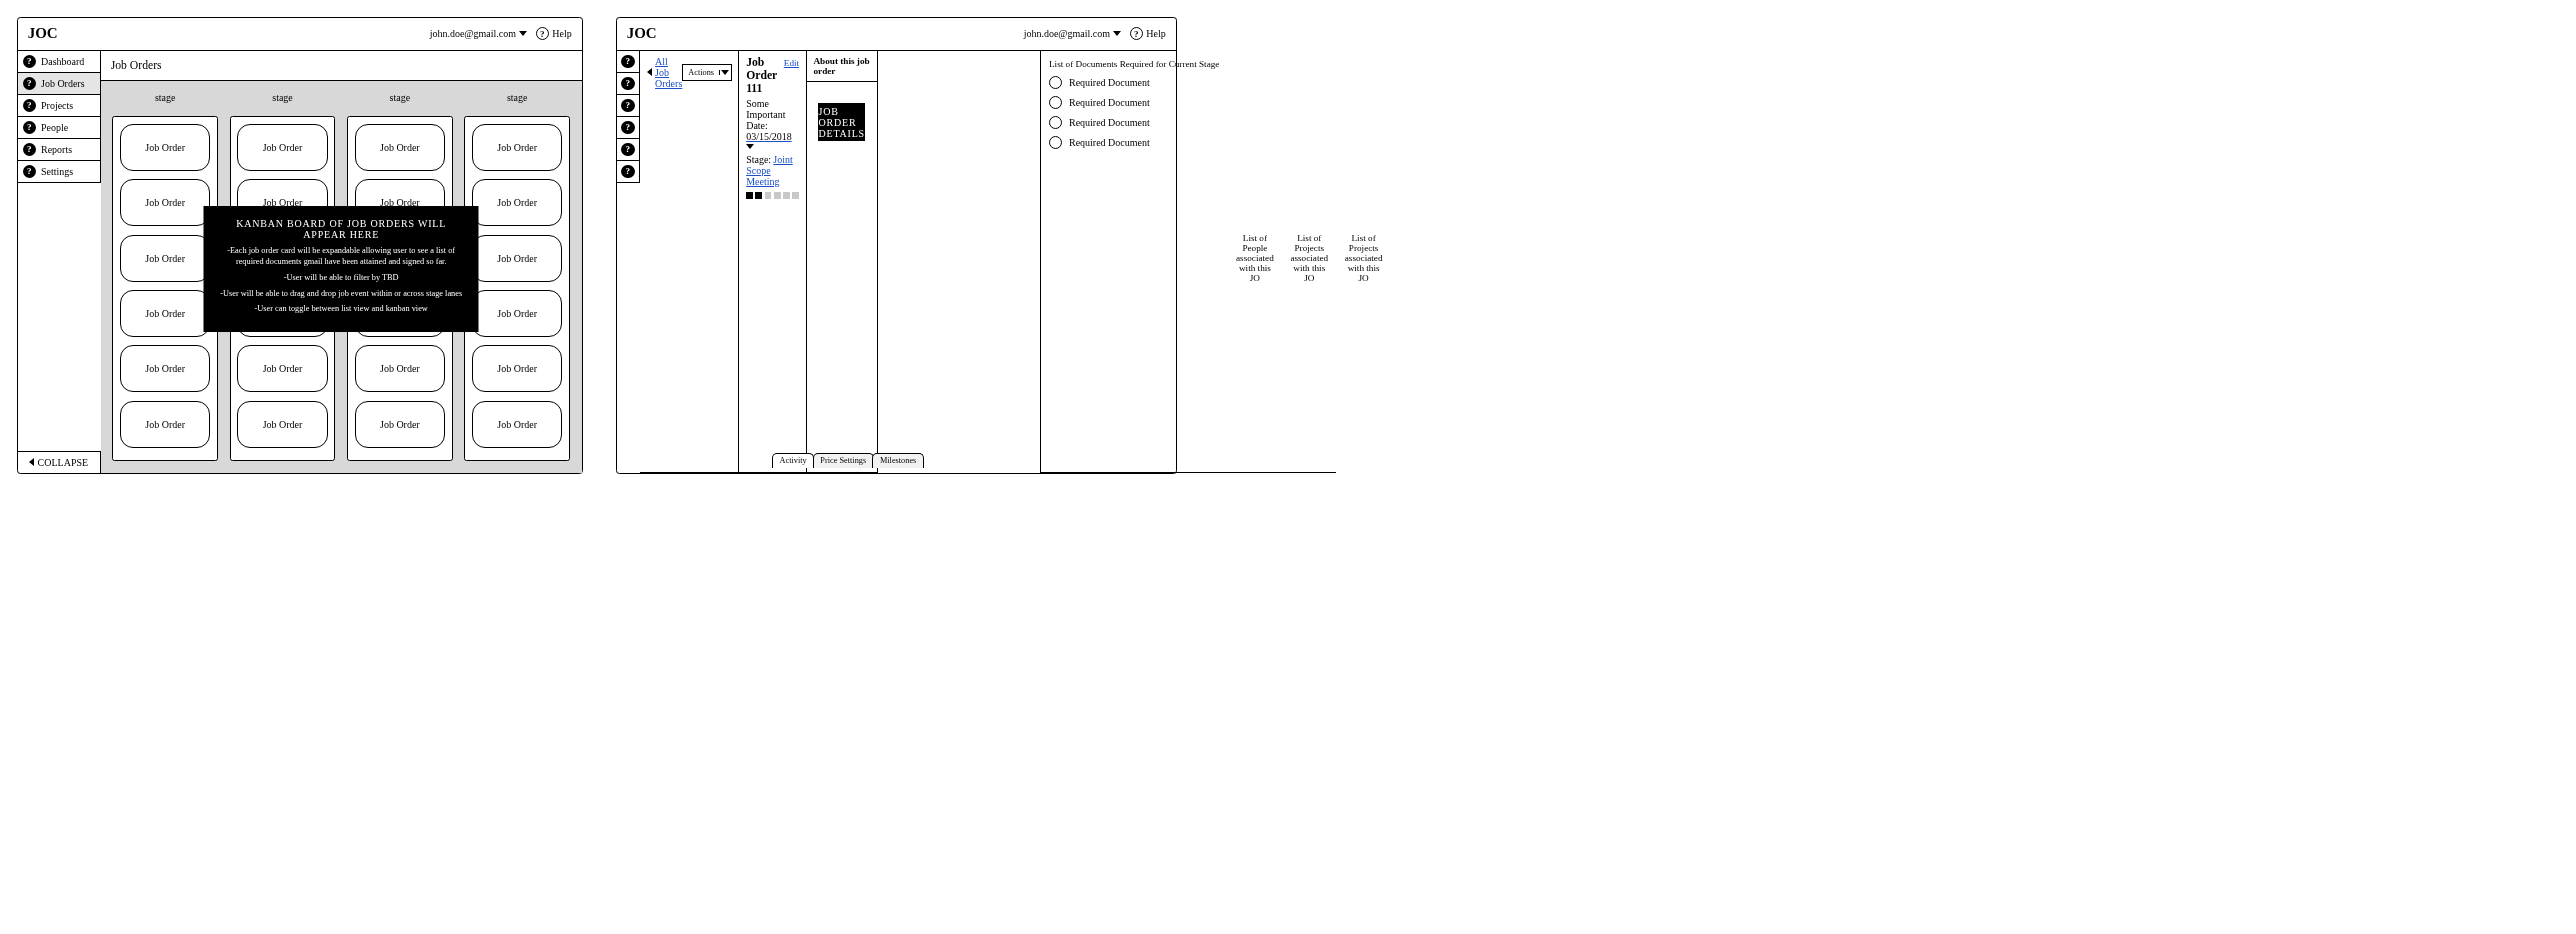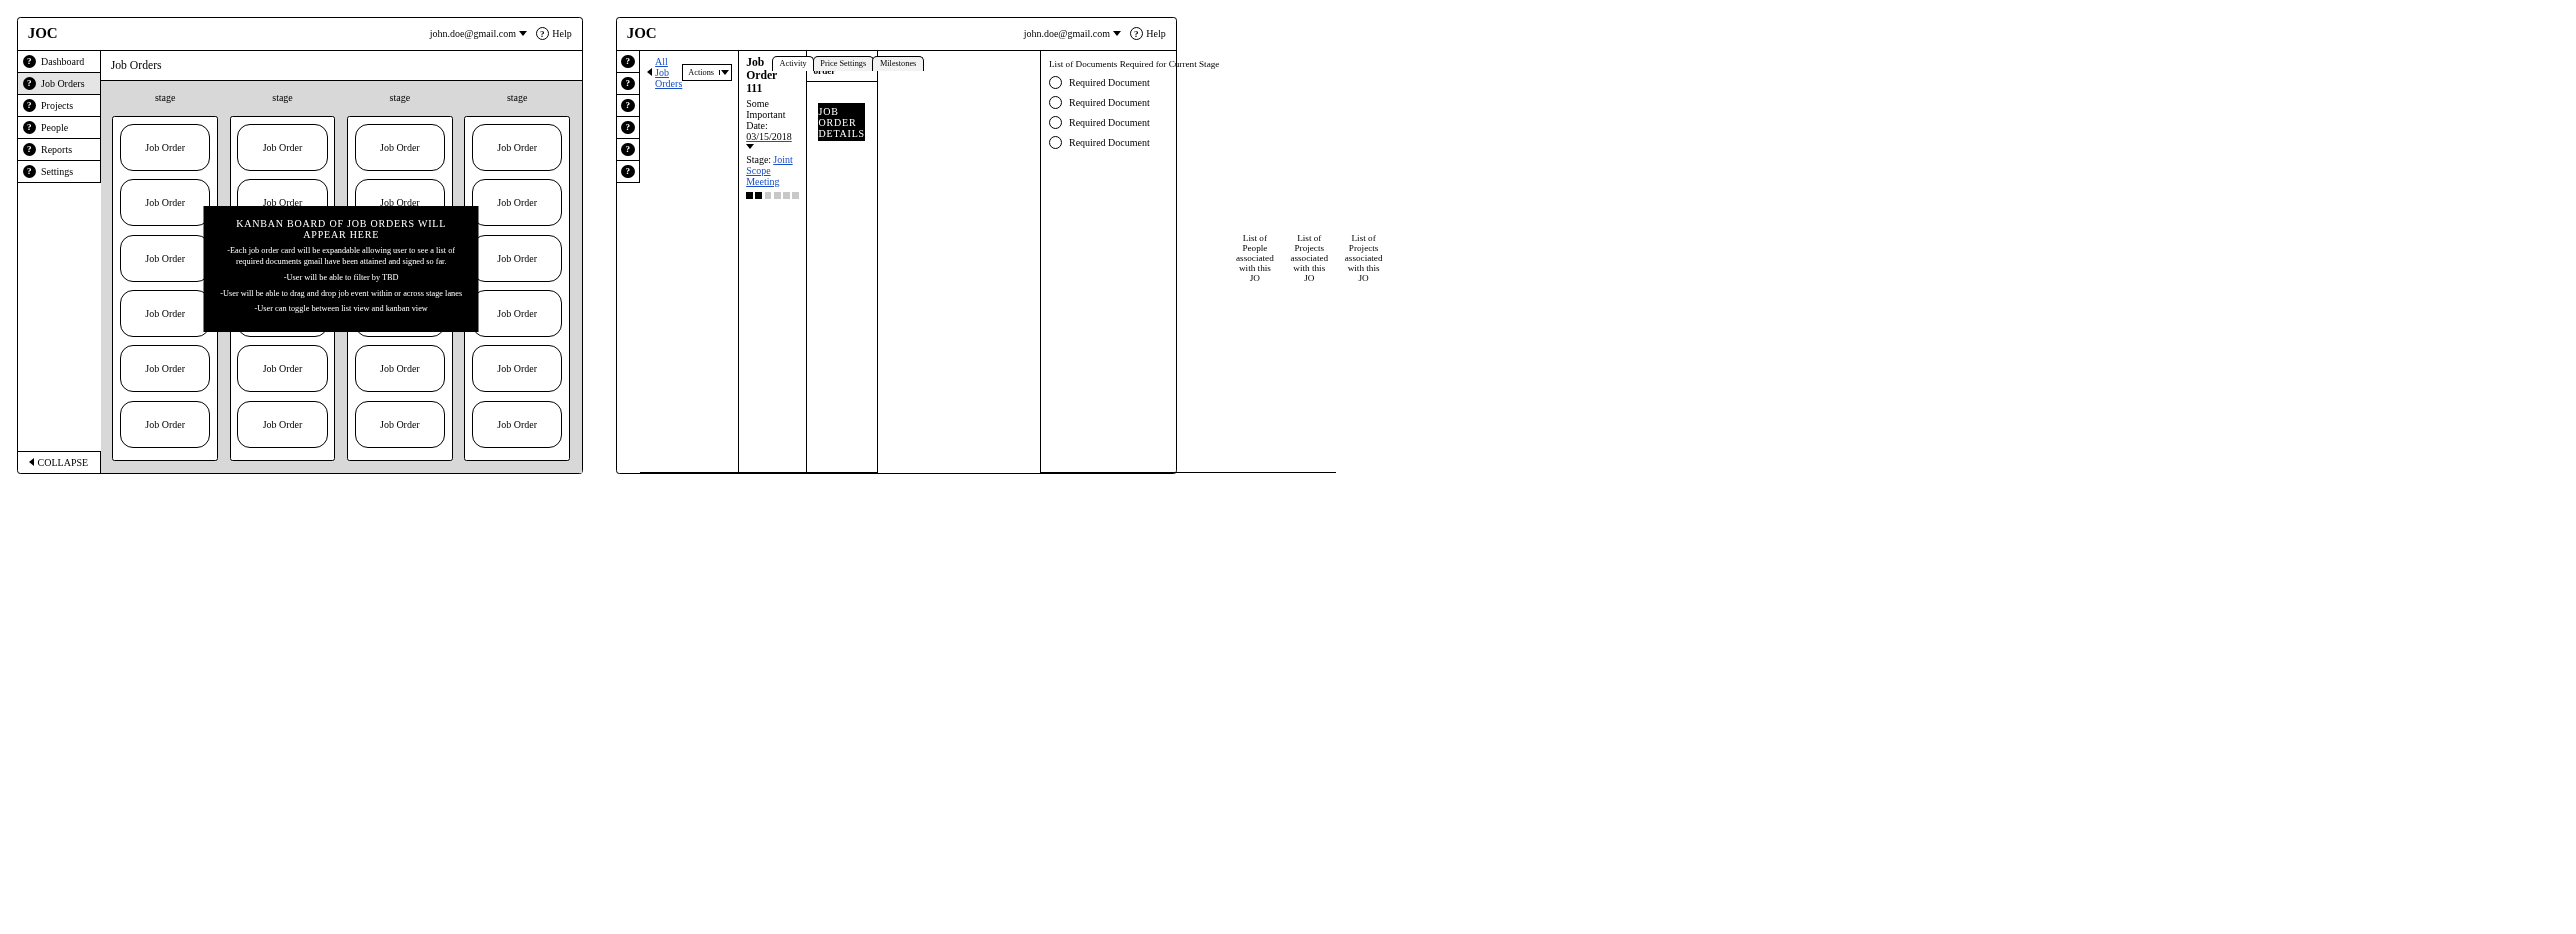--- a/index.html
+++ b/index.html
@@ -64,21 +64,21 @@
   .meta-row{font-size:8.3px;margin-top:3.3px;}
   .meta-row .val{color:var(--link);text-decoration:underline;}
   .progress{display:flex;gap:2.5px;margin-top:5px;}
   .progress .seg{flex:1;height:6.7px;background:#c8c8c8;}
   .progress .seg.on{background:#000;}
   .about-section{border-right:1.7px solid var(--ink);border-bottom:1.7px solid var(--ink);flex:1;padding:5px 6.7px;display:flex;flex-direction:column;}
   .about-title{font-weight:bold;font-size:9.2px;border-bottom:1.7px solid var(--ink);margin:-5px -6.7px 6.7px -6.7px;padding:5px 6.7px;}
   .details-black{background:#000;color:#fff;height:38px;display:flex;align-items:center;font-size:8.3px;letter-spacing:0.8px;margin:15px 5px;}
   .details-black span{color:#fff;}
 
-  .tabs-col{flex:1;border-right:1.7px solid var(--ink);display:flex;flex-direction:column;padding:5px 6.7px;}
+  .tabs-col{flex:1;border-right:1.7px solid var(--ink);display:flex;flex-direction:row;padding:5px 6.7px;}
   .tabs{display:flex;align-items:flex-end;}
   .tab{border:1.7px solid var(--ink);border-bottom:none;border-top-left-radius:5px;border-top-right-radius:5px;padding:2.5px 6.7px;font-size:8.3px;margin-right:-1.7px;background:#f2f2f2;position:relative;}
   .tab.active{background:#fff;z-index:2;}
   .tab-panel-border{border:1.7px solid var(--ink);border-radius:0 3.3px 3.3px 3.3px;flex:1;margin-top:-1.7px;position:relative;background:#fff;}
   .overlay-right{position:absolute;left:50%;top:50%;transform:translate(-50%,-50%);width:209px;background:#000;text-align:center;padding:11.7px 10px;}
   .overlay-right *{color:#fff;}
   .overlay-right .title{font-size:9.2px;letter-spacing:0.8px;margin-bottom:6.7px;}
   .overlay-right p{font-size:8.3px;margin:3.3px 0;}
 
   .right-col{width:135px;display:flex;flex-direction:row;}

